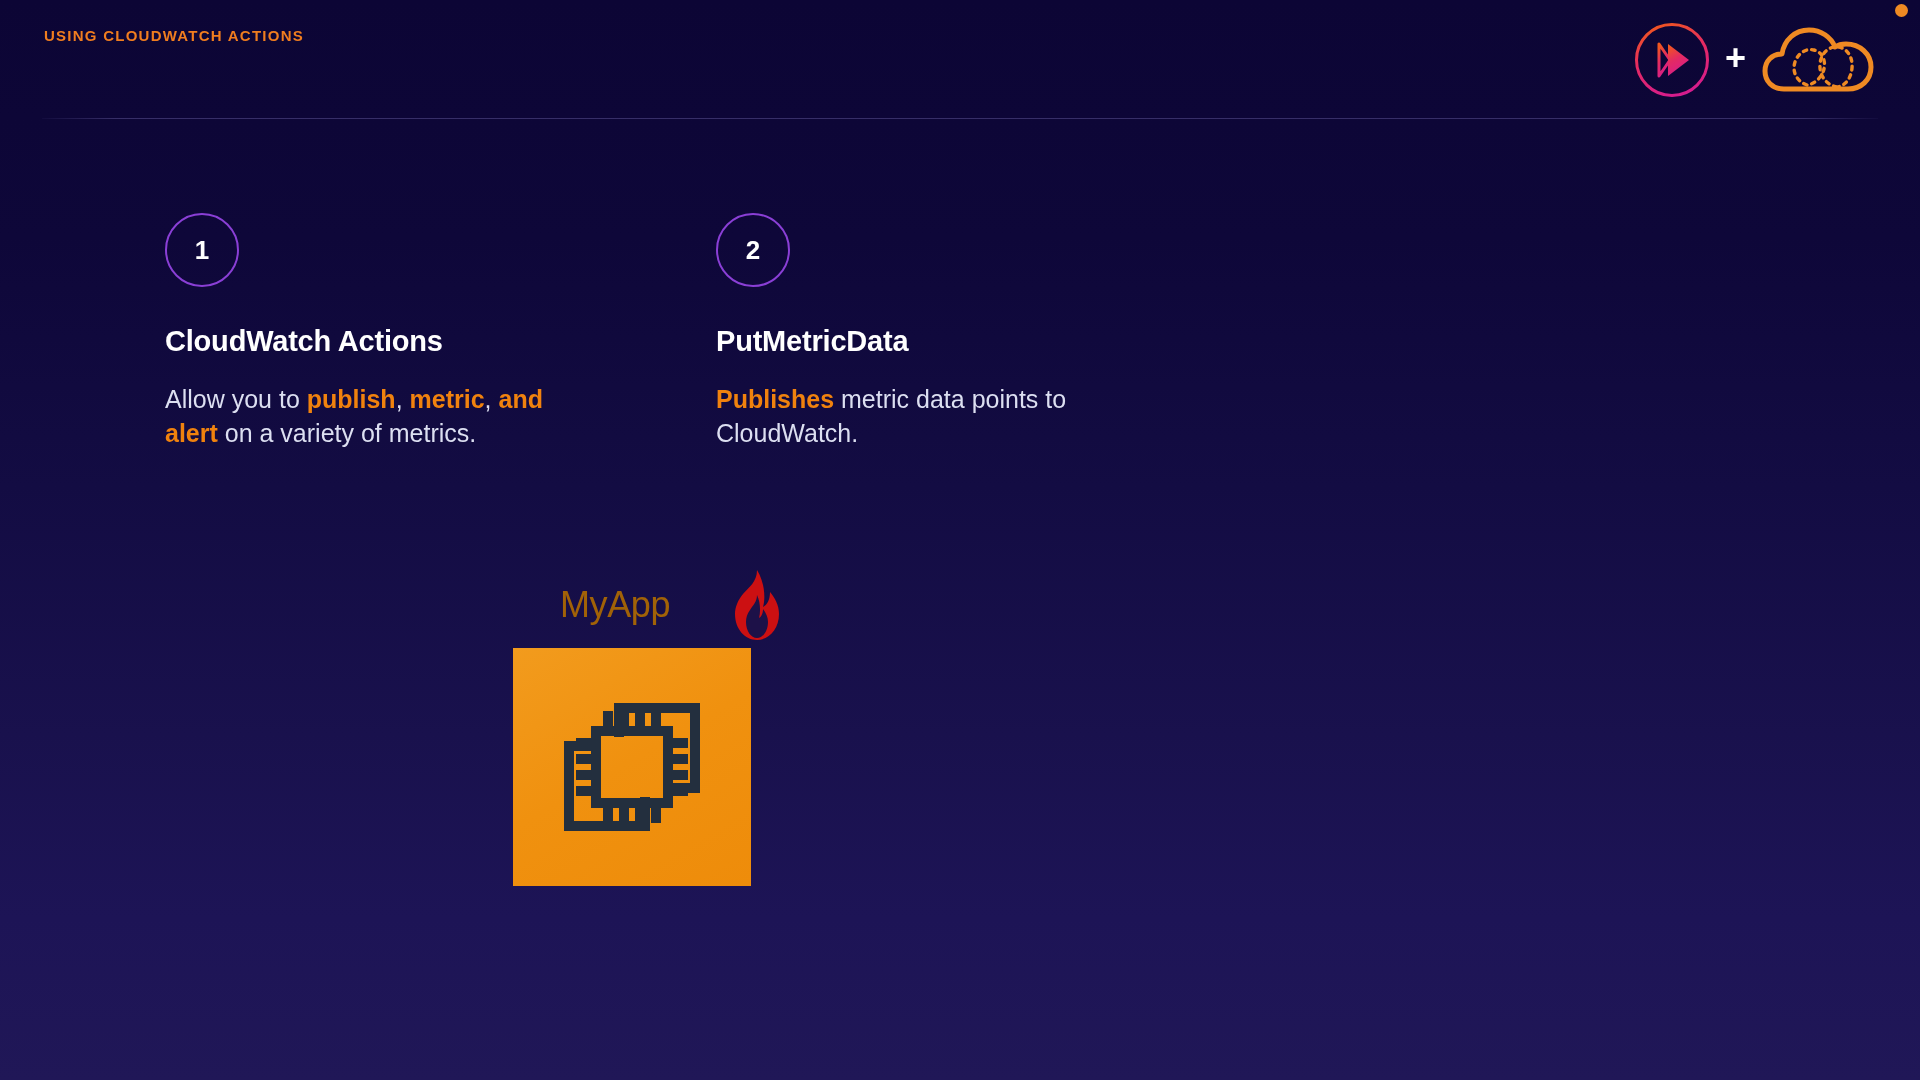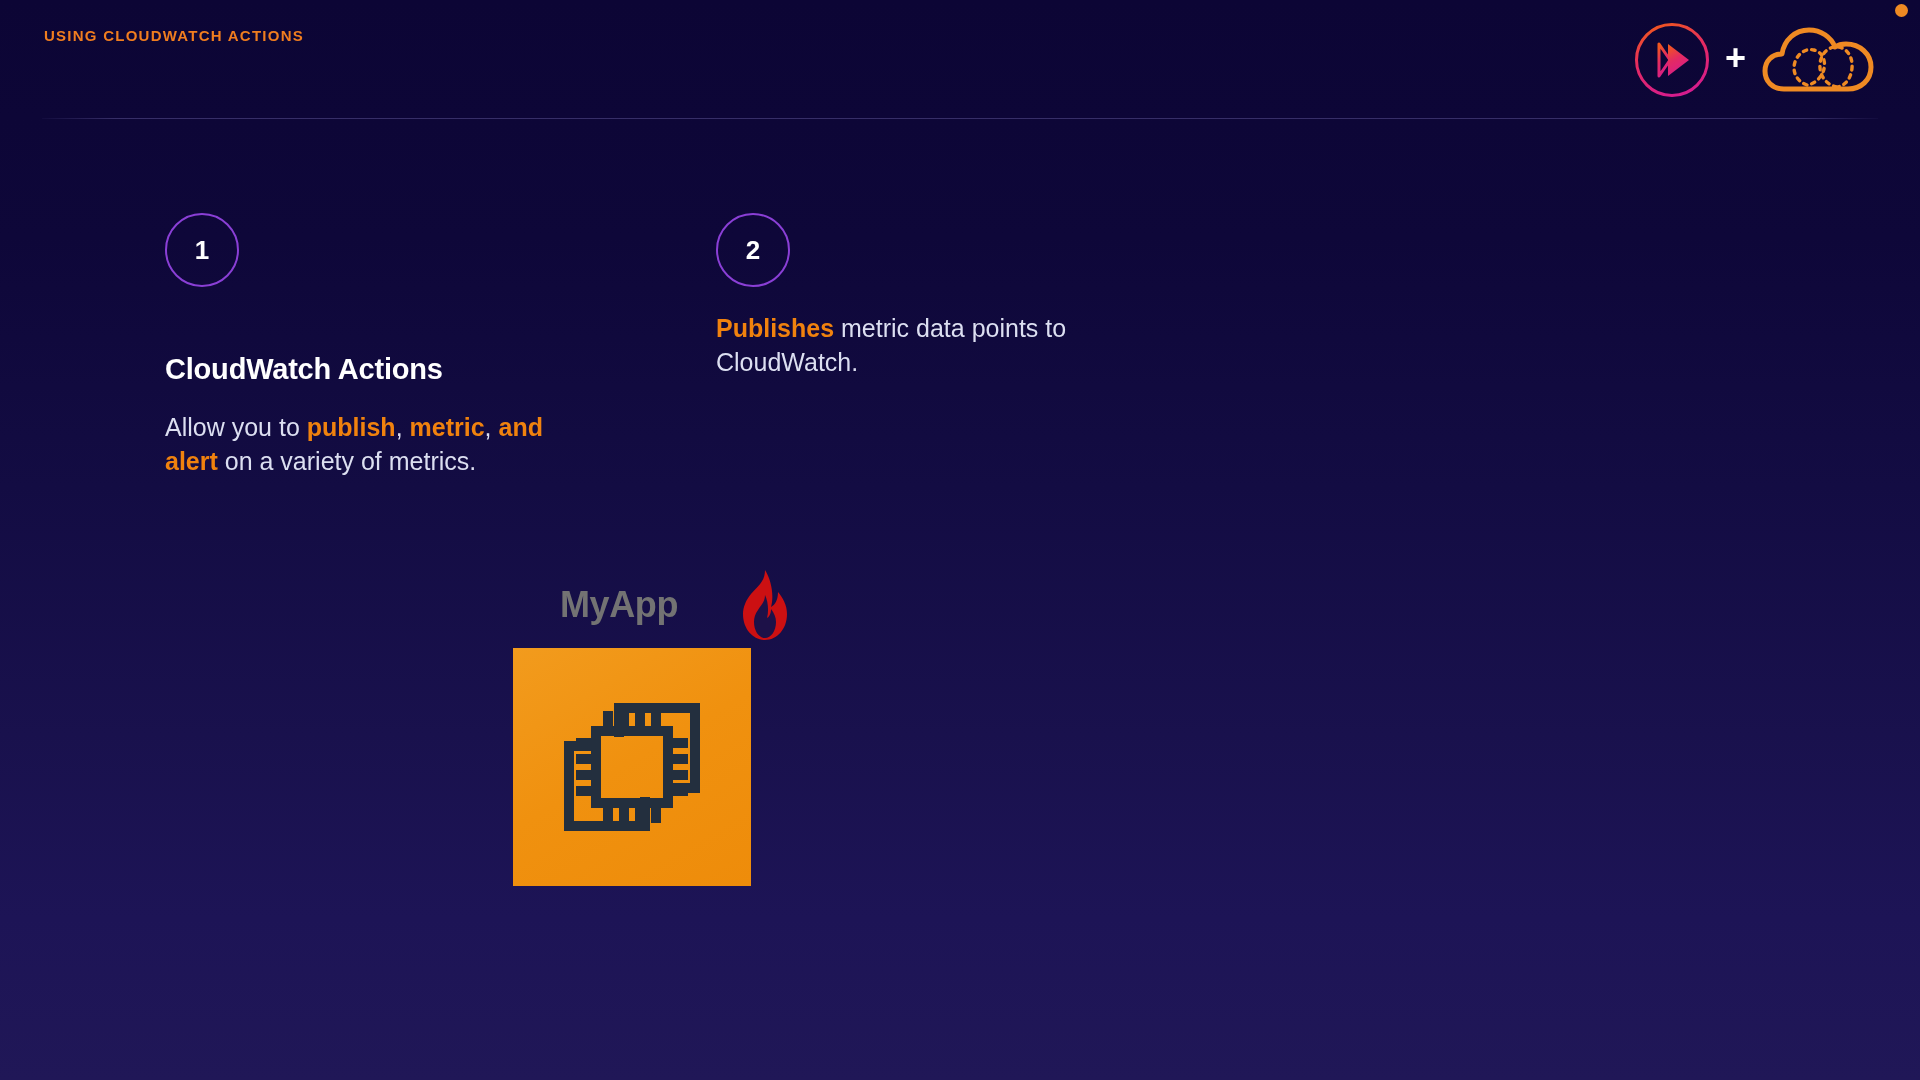--- a/index.html
+++ b/index.html
@@ -78,42 +78,42 @@
   .step-1 { left:165px; top:213px; }
   .step-2 { left:716px; top:213px; }
 
   .step-badge {
     width:74px; height:74px; border-radius:50%;
     border:2px solid #8a3fd6;
     display:flex; align-items:center; justify-content:center;
     font-size:26px; font-weight:bold; color:#ffffff;
   }
   .step-heading {
-    margin-top:66px;
+    margin-top:38px;
     font-size:29px; font-weight:bold; color:#ffffff;
     letter-spacing:-0.2px; white-space:nowrap;
   }
   .step-body {
     margin-top:24px;
     font-size:25px; line-height:1.37;
     color:#dcdff1; font-weight:normal;
     max-width:430px;
   }
   .step-1 .step-body { max-width:428px; }
   .step-2 .step-body { max-width:452px; }
   .hl { color:#f0820e; font-weight:bold;margin-top:40px; }
 
   
   .scene { position:absolute; left:0; top:0; width:1920px; }
   .scene-label-row {
     position:absolute; left:560px; top:575px;
     display:flex; align-items:center; height:60px;
   }
   .app-name {
-    font-size:36px; font-weight:bold; color:#737373;
+    font-size:36px; font-weight:normal; color:#a16207;
     letter-spacing:-0.4px; white-space:nowrap;
   }
   .flame-icon { width:62px; height:72px; display:block; margin:0 28px 0 56px; }
   .error-text {
     font-size:36px; font-weight:bold; color:#ffffff;
     letter-spacing:-0.3px; white-space:nowrap;
   }
 
   .service-tile {
     position:absolute; left:513px; top:648px;
@@ -176,20 +176,21 @@
       <span>1</span>
     </div>
     <div class="step-heading">CloudWatch Actions</div>
     <div class="step-body"><span>Allow you to </span><span class="hl">publish</span><span>, </span><span class="hl">metric</span><span>, </span><span class="hl">and alert</span><span> on a variety of metrics.</span></div>
   </div>
 
   <div class="step step-2">
     <div class="step-badge">
       <span>2</span>
     </div>
+    <div class="step-heading">PutMetricData</div>
     <div class="step-body"><span class="hl">Publishes</span><span> metric data points to CloudWatch.</span></div>
   </div>
 
 </div>
 
 <div class="scene">
 
   <div class="scene-label-row">
     <span class="app-name">MyApp</span>
 

